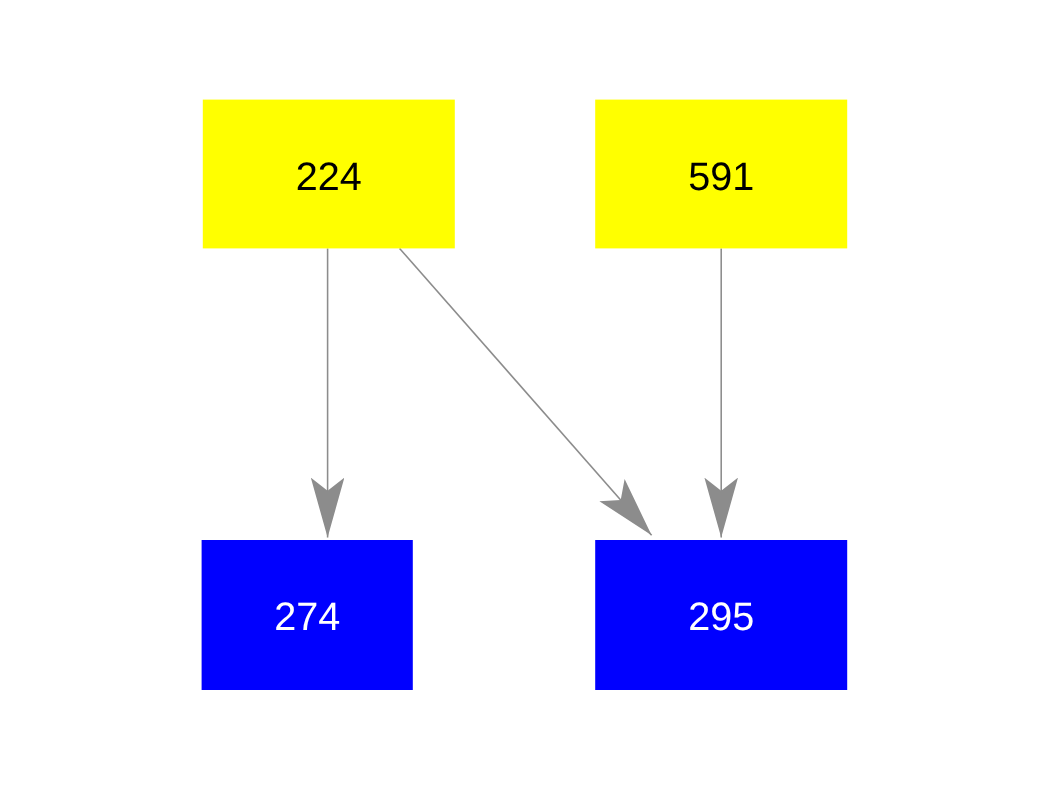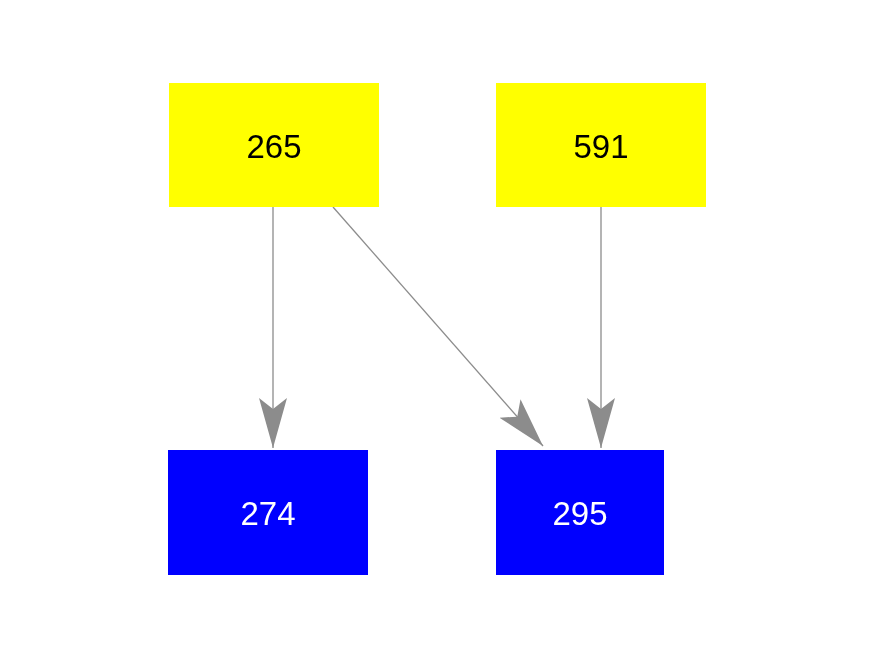--- a/index.html
+++ b/index.html
@@ -48,25 +48,25 @@
       </marker>
     </defs>
     <g id="edge-group">
         <line x1="273" y1="207" x2="273" y2="448" stroke="#8c8c8c" stroke-width="1.3" marker-end="url(#dart)"></line>
         <line x1="333" y1="207" x2="543" y2="446" stroke="#8c8c8c" stroke-width="1.3" marker-end="url(#dart)"></line>
         <line x1="601" y1="207" x2="601" y2="448" stroke="#8c8c8c" stroke-width="1.3" marker-end="url(#dart)"></line>
       </g>
   </svg>
 
   <div class="node" style="left: 169px; top: 83px; width: 210px; height: 124px; background: rgb(255, 255, 0); color: rgb(0, 0, 0);">
-    <span class="node-label">265</span>
+    <span class="node-label">224</span>
   </div>
   <div class="node" style="left: 496px; top: 83px; width: 210px; height: 124px; background: rgb(255, 255, 0); color: rgb(0, 0, 0);">
     <span class="node-label">591</span>
   </div>
-  <div class="node" style="left: 168px; top: 450px; width: 200px; height: 125px; background: rgb(0, 0, 255); color: rgb(255, 255, 255);">
+  <div class="node" style="left: 168px; top: 450px; width: 176px; height: 125px; background: rgb(0, 0, 255); color: rgb(255, 255, 255);">
     <span class="node-label">274</span>
   </div>
-  <div class="node" style="left: 496px; top: 450px; width: 168px; height: 125px; background: rgb(0, 0, 255); color: rgb(255, 255, 255);">
+  <div class="node" style="left: 496px; top: 450px; width: 210px; height: 125px; background: rgb(0, 0, 255); color: rgb(255, 255, 255);">
     <span class="node-label">295</span>
   </div>
 
 </div>
 
 </body></html>

